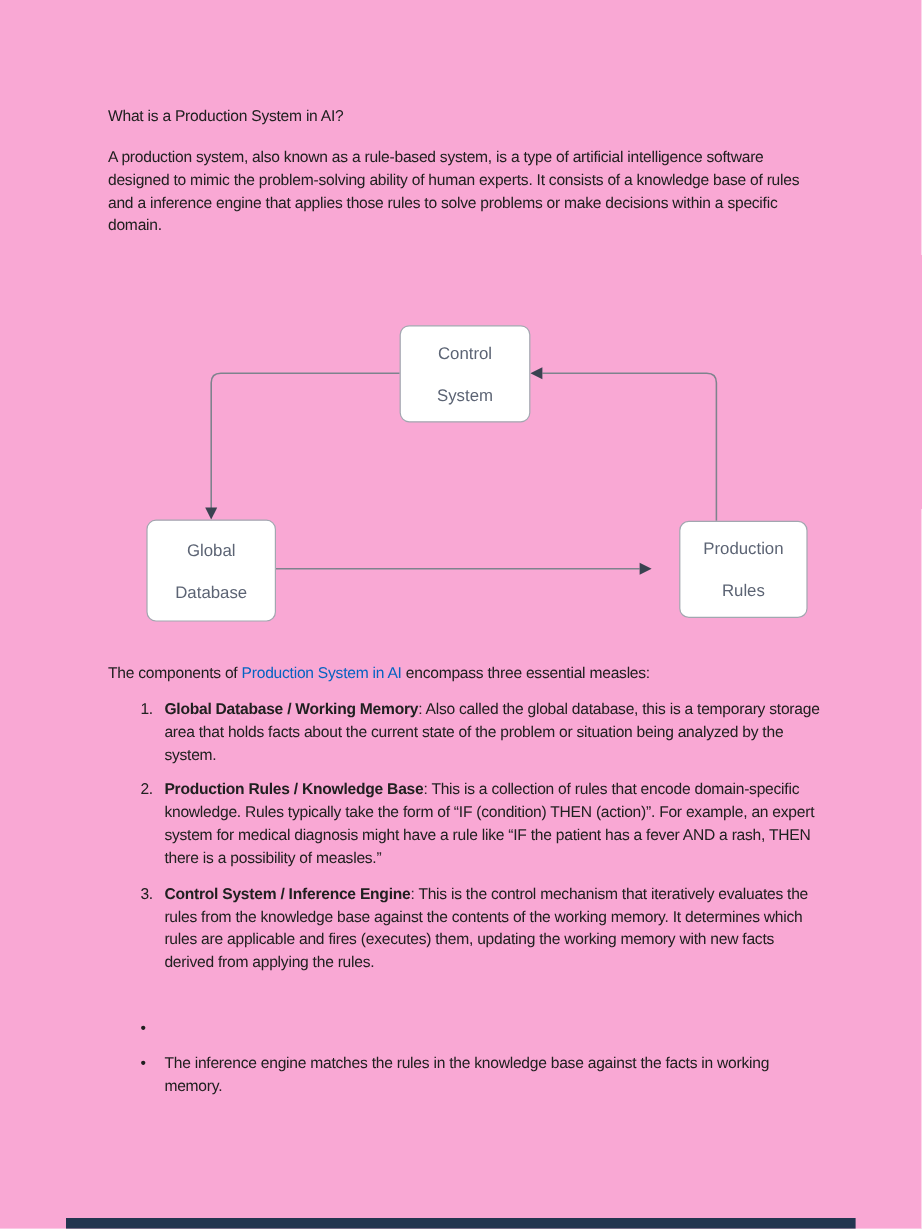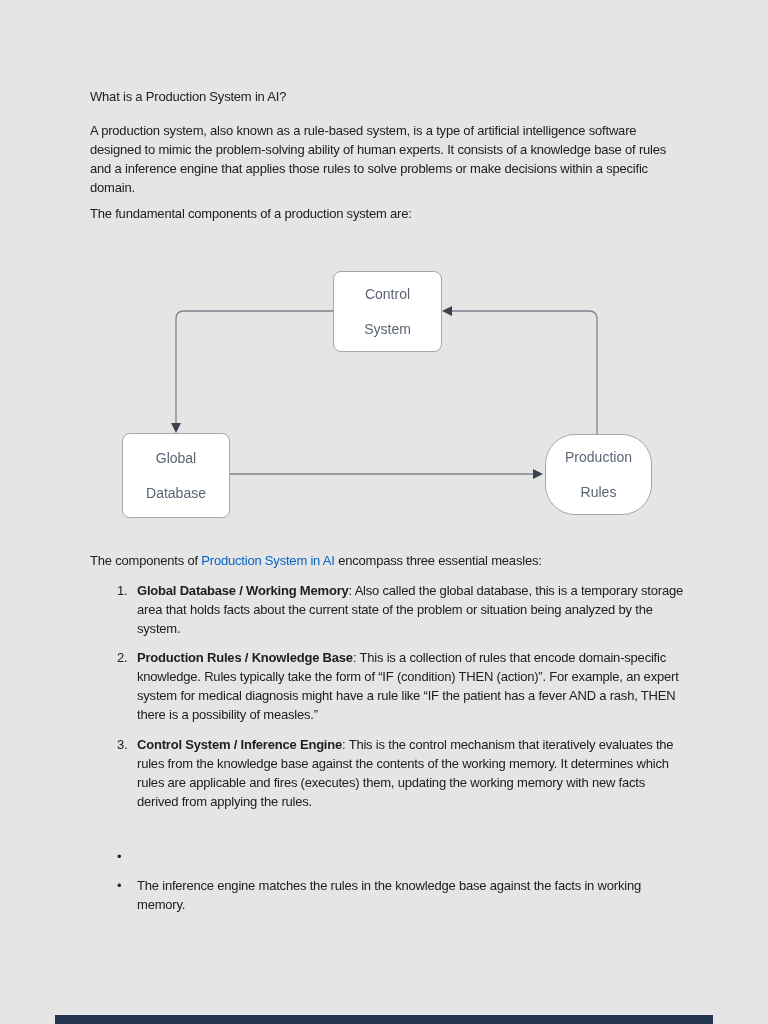--- a/index.html
+++ b/index.html
@@ -5,21 +5,21 @@
   html, body {
     margin: 0; padding: 0;
     width: 768px; height: 1024px;
     background: #ffffff;
     overflow: hidden;
     font-family: "Liberation Sans", sans-serif;
   }
   .page {
     position: relative;
     width: 768px; height: 1024px;
-    background: #e5e5e5;
+    background: #f9a8d4;
   }
   .tblock {
     position: absolute;
     left: 90px;
     width: 594px;
     font-size: 13px;
     letter-spacing: -0.2px;
     line-height: 19px;
     color: #202020;
   }
@@ -60,38 +60,37 @@
     align-items: center;
     justify-content: center;
     color: #5c6474;
     font-size: 14px;
     line-height: 18px;
     text-align: center;
     gap: 17px;
   }
   .dbox-control   { left: 333px; top: 13px;  width: 107px; height: 79px; }
   .dbox-global    { left: 122px; top: 175px; width: 106px; height: 83px; }
-  .dbox-rules     { left: 545px; top: 176px; width: 105px; height: 79px; border-radius: 30px; }
+  .dbox-rules     { left: 566px; top: 176px; width: 105px; height: 79px; }
   .footer-bar {
     position: absolute;
     left: 55px; top: 1015px;
     width: 658px; height: 9px;
     background: #233550;
   }
 </style>
 </head>
 <body>
 
 <div class="page">
 
   <div class="tblock" style="top:87px">What is a Production System in AI?</div>
 
   <div class="tblock" style="top:121px">A production system, also known as a rule-based system, is a type of artificial intelligence software designed to mimic the problem-solving ability of human experts. It consists of a knowledge base of rules and a inference engine that applies those rules to solve problems or make decisions within a specific domain.</div>
 
-  <div class="tblock" style="top:204px">The fundamental components of a production system are:</div>
 
   <div class="diagram">
     <svg width="768" height="280" viewBox="0 0 768 280">
       <g fill="none" stroke="#7e838d" stroke-width="1.3">
         <path d="M333,53 H184 Q176,53 176,61 V167"></path>
         <path d="M228,216 H533"></path>
         <path d="M597,176 V61 Q597,53 589,53 H452"></path>
       </g>
       <g fill="#3a4250" stroke="none">
         <path d="M176,175 L171,165 L181,165 Z"></path>

